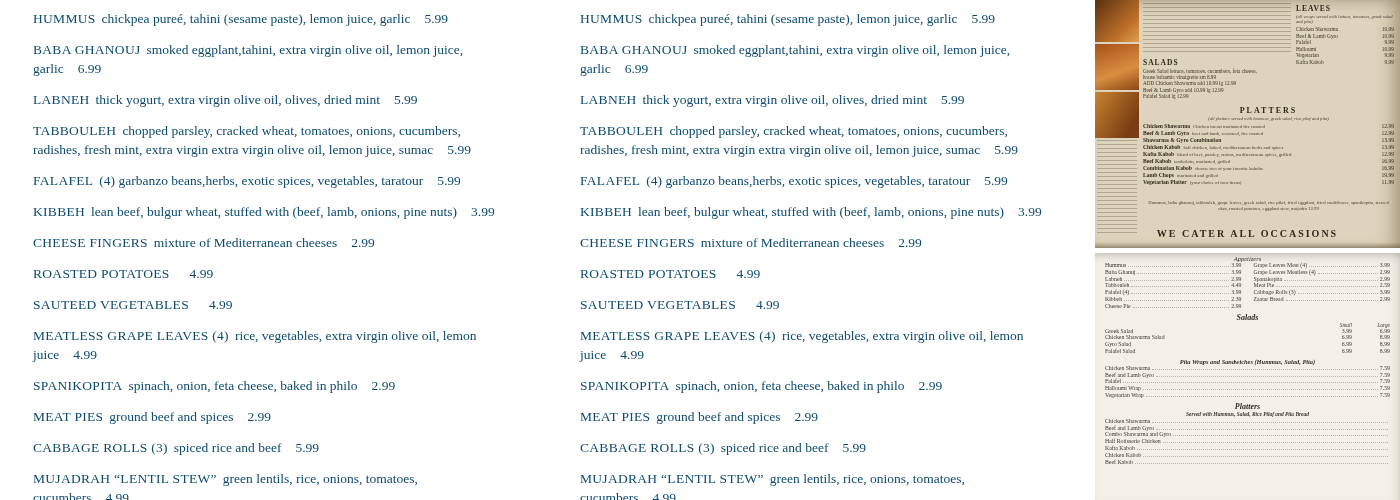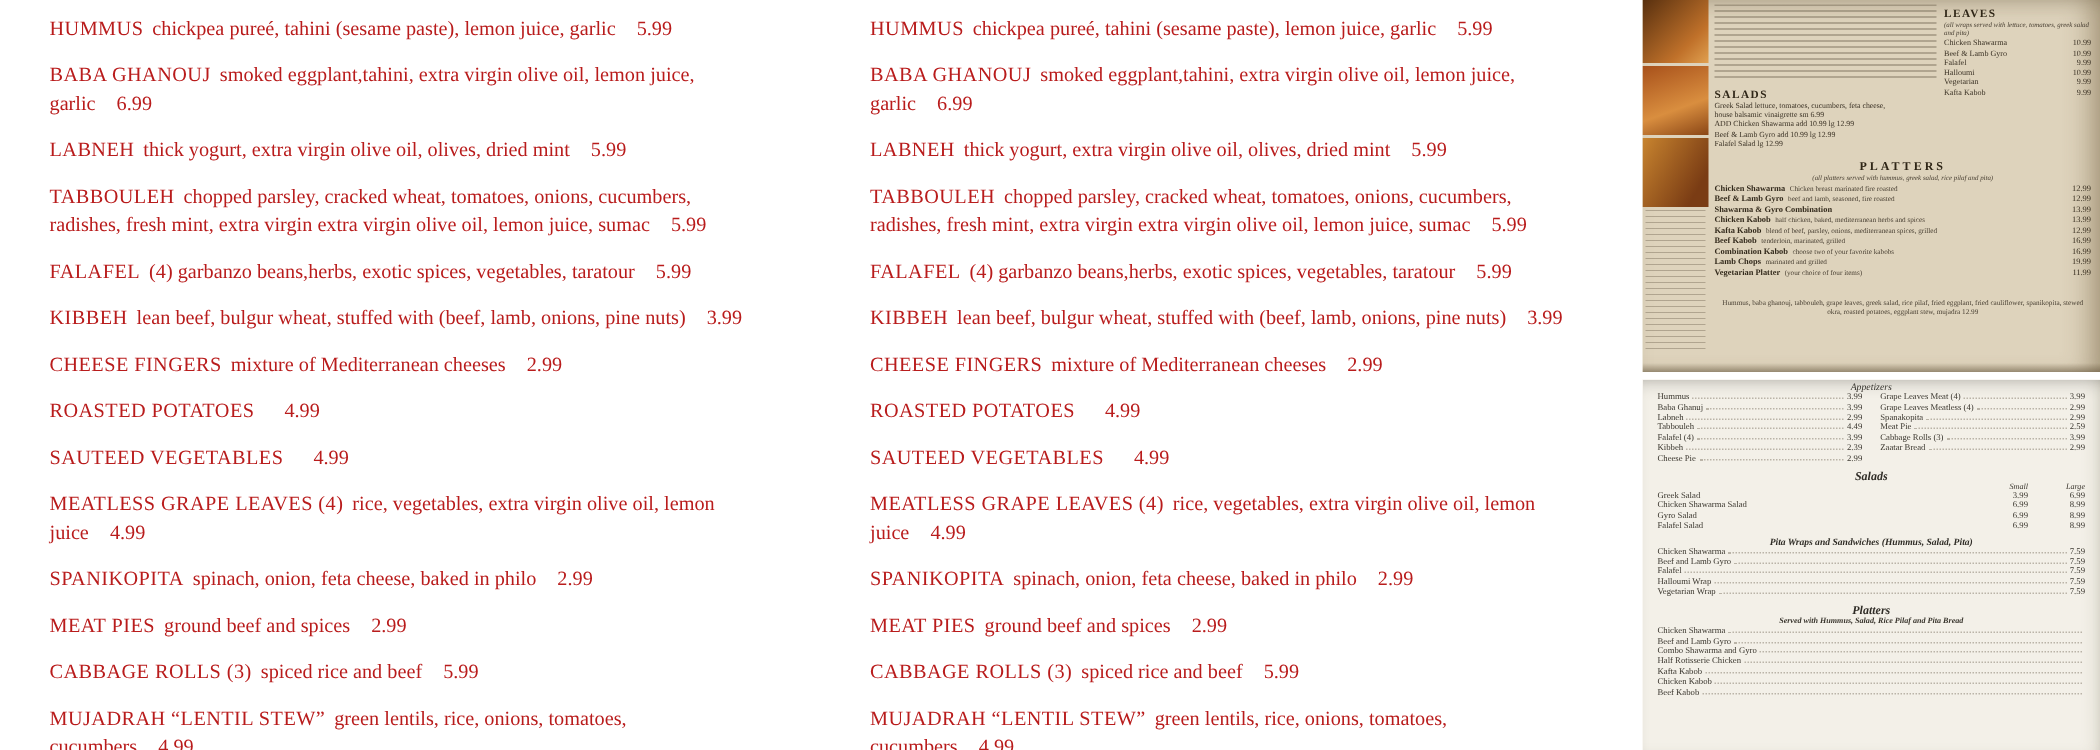--- a/index.html
+++ b/index.html
@@ -3,21 +3,21 @@
 <meta charset="utf-8">
 <style>
   html,body{margin:0;padding:0;background:#ffffff;}
   .page{position:relative;width:1400px;height:500px;background:#ffffff;overflow:hidden;
         font-family:"Liberation Serif","DejaVu Serif",serif;color:#1b1b1b;}
 
   
   .menu-col{position:absolute;top:9px;width:472px;}
   .col-left{left:33px;}
   .col-mid{left:580px;}
-  .mi{margin:0 0 12px 0;font-size:13.5px;line-height:19px;color:#b91c1c;}
+  .mi{margin:0 0 12px 0;font-size:13.5px;line-height:19px;color:#0c4a6e;}
   .nm{margin-right:6px;letter-spacing:.3px;}
   .pr{margin-left:14px;}
 
   
   figure{margin:0;}
   .photo{position:absolute;left:1095px;width:305px;overflow:hidden;}
   .photo-top{top:0;height:248px;background:#ded3bc;
              box-shadow:inset -14px 0 18px -8px rgba(100,80,45,.45), inset 0 10px 18px -12px rgba(60,45,25,.35);}
   .photo-top::after{content:"";position:absolute;left:0;right:0;bottom:0;height:6px;
              background:linear-gradient(to bottom,rgba(0,0,0,0),rgba(90,75,50,.5));}
@@ -249,20 +249,21 @@
 
           <div class="ptp-row">
             <span class="ptp-n">Vegetarian Platter</span>
             <span class="ptp-d">(your choice of four items)</span>
             <span class="ptp-p">11.99</span>
           </div>
         </div>
     </div>
 
     <div class="pt-veg">Hummus, baba ghanouj, tabbouleh, grape leaves, greek salad, rice pilaf, fried eggplant, fried cauliflower, spanikopita, stewed okra, roasted potatoes, eggplant stew, mujadra   12.99</div>
+    <div class="pt-cater">WE CATER ALL OCCASIONS</div>
   </figure>
 
   <figure class="photo photo-bottom">
     <div class="pb-apphead">Appetizers</div>
     <div class="pb-apps">
       <div class="pb-appcol">
 
           <div class="pb-row">
             <span>Hummus</span>
             <span class="fill"></span>

